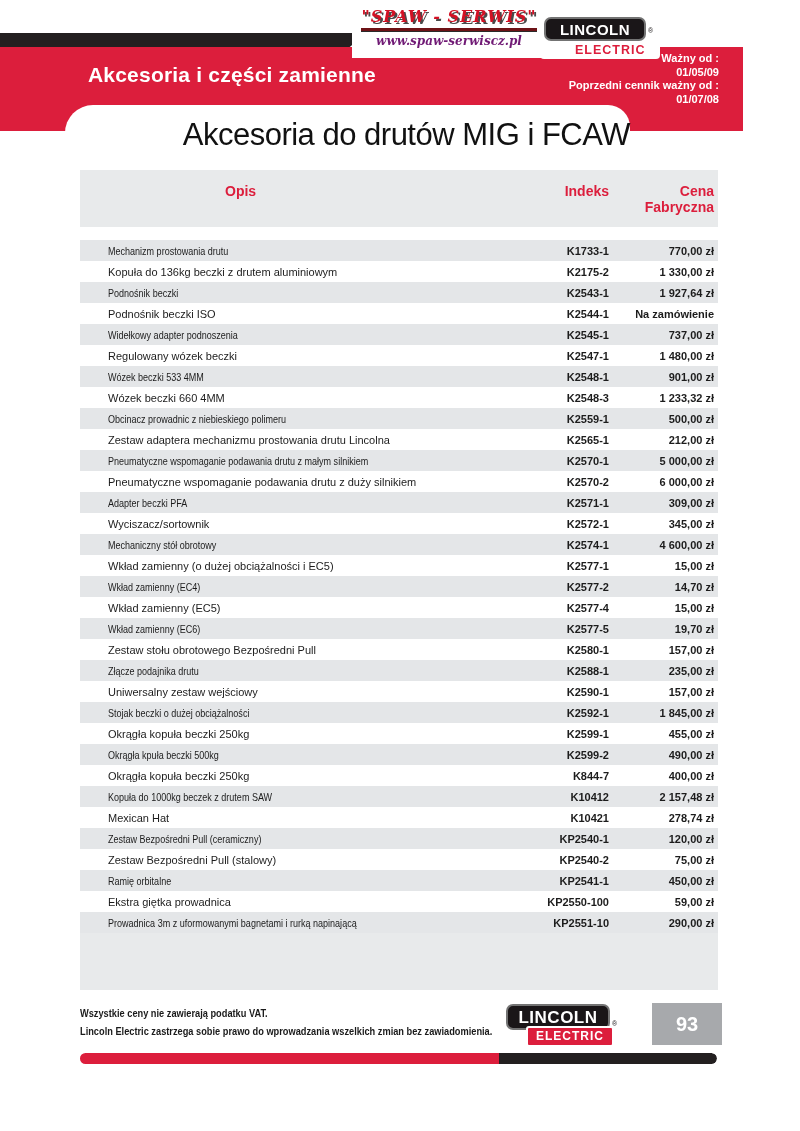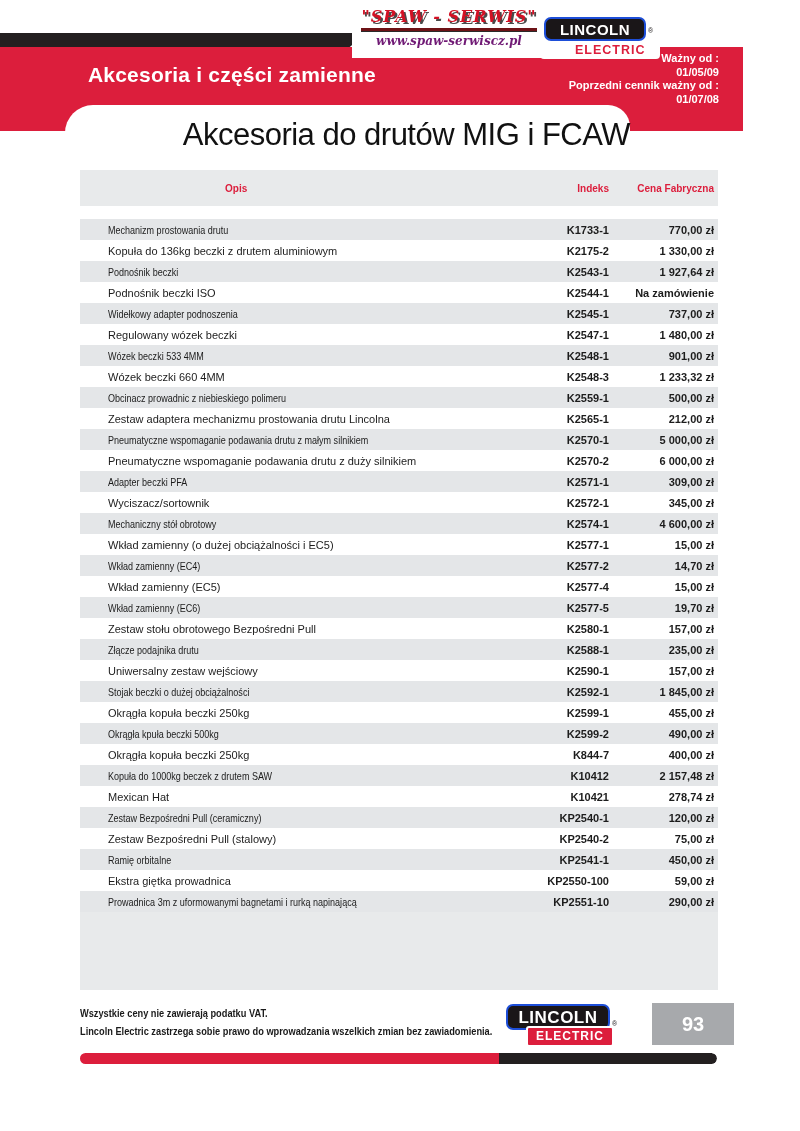--- a/index.html
+++ b/index.html
@@ -25,21 +25,21 @@
   .spaw-title { display:inline-block; font-family:"DejaVu Serif", serif; font-style:italic;
     font-weight:bold; font-size:16px; color:#d31124; letter-spacing:1px;
     text-shadow:2px 2px 0 #4a4a4a; padding-top:4px; }
   .spaw-rule { width:176px; height:3px; background:#6d1216; margin:2px auto 3px auto;
     box-shadow:0 1px 0 #2a2a2a; }
   .spaw-url { font-family:"DejaVu Serif", serif; font-style:italic; font-weight:bold;
     font-size:12px; color:#701a75; }
 
   
   .lincoln { position:absolute; }
-  .lincoln .lbox { position:relative; background:#1a1618; border:2px solid #1d4ed8;
+  .lincoln .lbox { position:relative; background:#1a1618; border:2px solid #737373;
     border-radius:7px; color:#ffffff; font-weight:bold; text-align:center; z-index:2; }
   .lincoln .reg { position:absolute; font-size:7px; color:#1a1618; z-index:3; }
   .lincoln-top { left:540px; top:13px; width:120px; height:46px; background:#ffffff; border-radius:4px; z-index:5; }
   .lincoln-top .lbox { left:4px; top:4px; width:102px; height:24px; font-size:15px;
     line-height:21px; letter-spacing:0.5px; }
   .lincoln-top .reg { left:108px; top:14px; }
   .electric-top { position:absolute; left:28px; top:29px; background:#ffffff; color:#dc1e3c;
     font-weight:bold; font-size:12.5px; letter-spacing:1px; padding:1px 7px 2px 7px;
     border-radius:3px; z-index:2; }
   .lincoln-footer { left:506px; top:1004px; width:120px; height:42px; z-index:5; }
@@ -47,37 +47,37 @@
     line-height:23px; letter-spacing:0.5px; }
   .lincoln-footer .reg { left:106px; top:16px; }
   .electric-footer { position:absolute; left:20px; top:22px; background:#dc1e3c; color:#ffffff;
     font-weight:bold; font-size:12px; letter-spacing:1px; padding:1px 8px 2px 8px;
     border-radius:3px; border:2px solid #ffffff; z-index:3; }
 
   
   .price-table { position:absolute; left:80px; top:170px; width:638px; height:820px;
     background:#e8eaeb; }
   .thead { display:grid; grid-template-columns:1fr 100px 105px; padding:13px 4px 12px 0;
-    color:#dc1e3c; font-size:10px; font-weight:bold; }
+    color:#dc1e3c; font-size:14px; font-weight:bold; }
   .thead .h-desc { padding-left:145px; }
   .thead .h-index, .thead .h-price { text-align:right; }
   .head-gap { height:13px; background:#ffffff; }
   .row { display:grid; grid-template-columns:1fr 100px 105px; height:21px;
     align-items:center; padding-right:4px; font-size:11px; color:#1c1c1c; }
   .row.plain { background:#ffffff; }
   .row.shaded { background:#e4e6e8; }
   .cell-desc { padding-left:28px; white-space:nowrap; overflow:visible; }
   .row.shaded .cell-desc span { display:inline-block; transform:scaleX(0.82); transform-origin:0 50%; }
   .cell-index, .cell-price { text-align:right; font-weight:bold; white-space:nowrap; }
 
   
   .footer-notes { position:absolute; left:80px; top:1004px; font-size:10.5px; font-weight:bold;
     color:#1a1a1a; line-height:18px; }
   .footer-notes div { transform:scaleX(0.88); transform-origin:0 50%; white-space:nowrap; }
-  .page-num-box { position:absolute; left:652px; top:1003px; width:82px; height:42px;
+  .page-num-box { position:absolute; left:652px; top:1003px; width:70px; height:42px;
     background:#a7a9ac; color:#ffffff; font-size:20px; font-weight:bold;
     display:flex; align-items:center; justify-content:center; }
   .bottom-bar { position:absolute; left:80px; top:1053px; width:637px; height:11px;
     border-radius:6px; overflow:hidden; display:flex; }
   .bottom-bar .bb-red { width:419px; background:#dc1e3c; }
   .bottom-bar .bb-black { flex:1; background:#231f20; border-radius:0 6px 6px 0; }
 </style>
 </head>
 <body>
 

